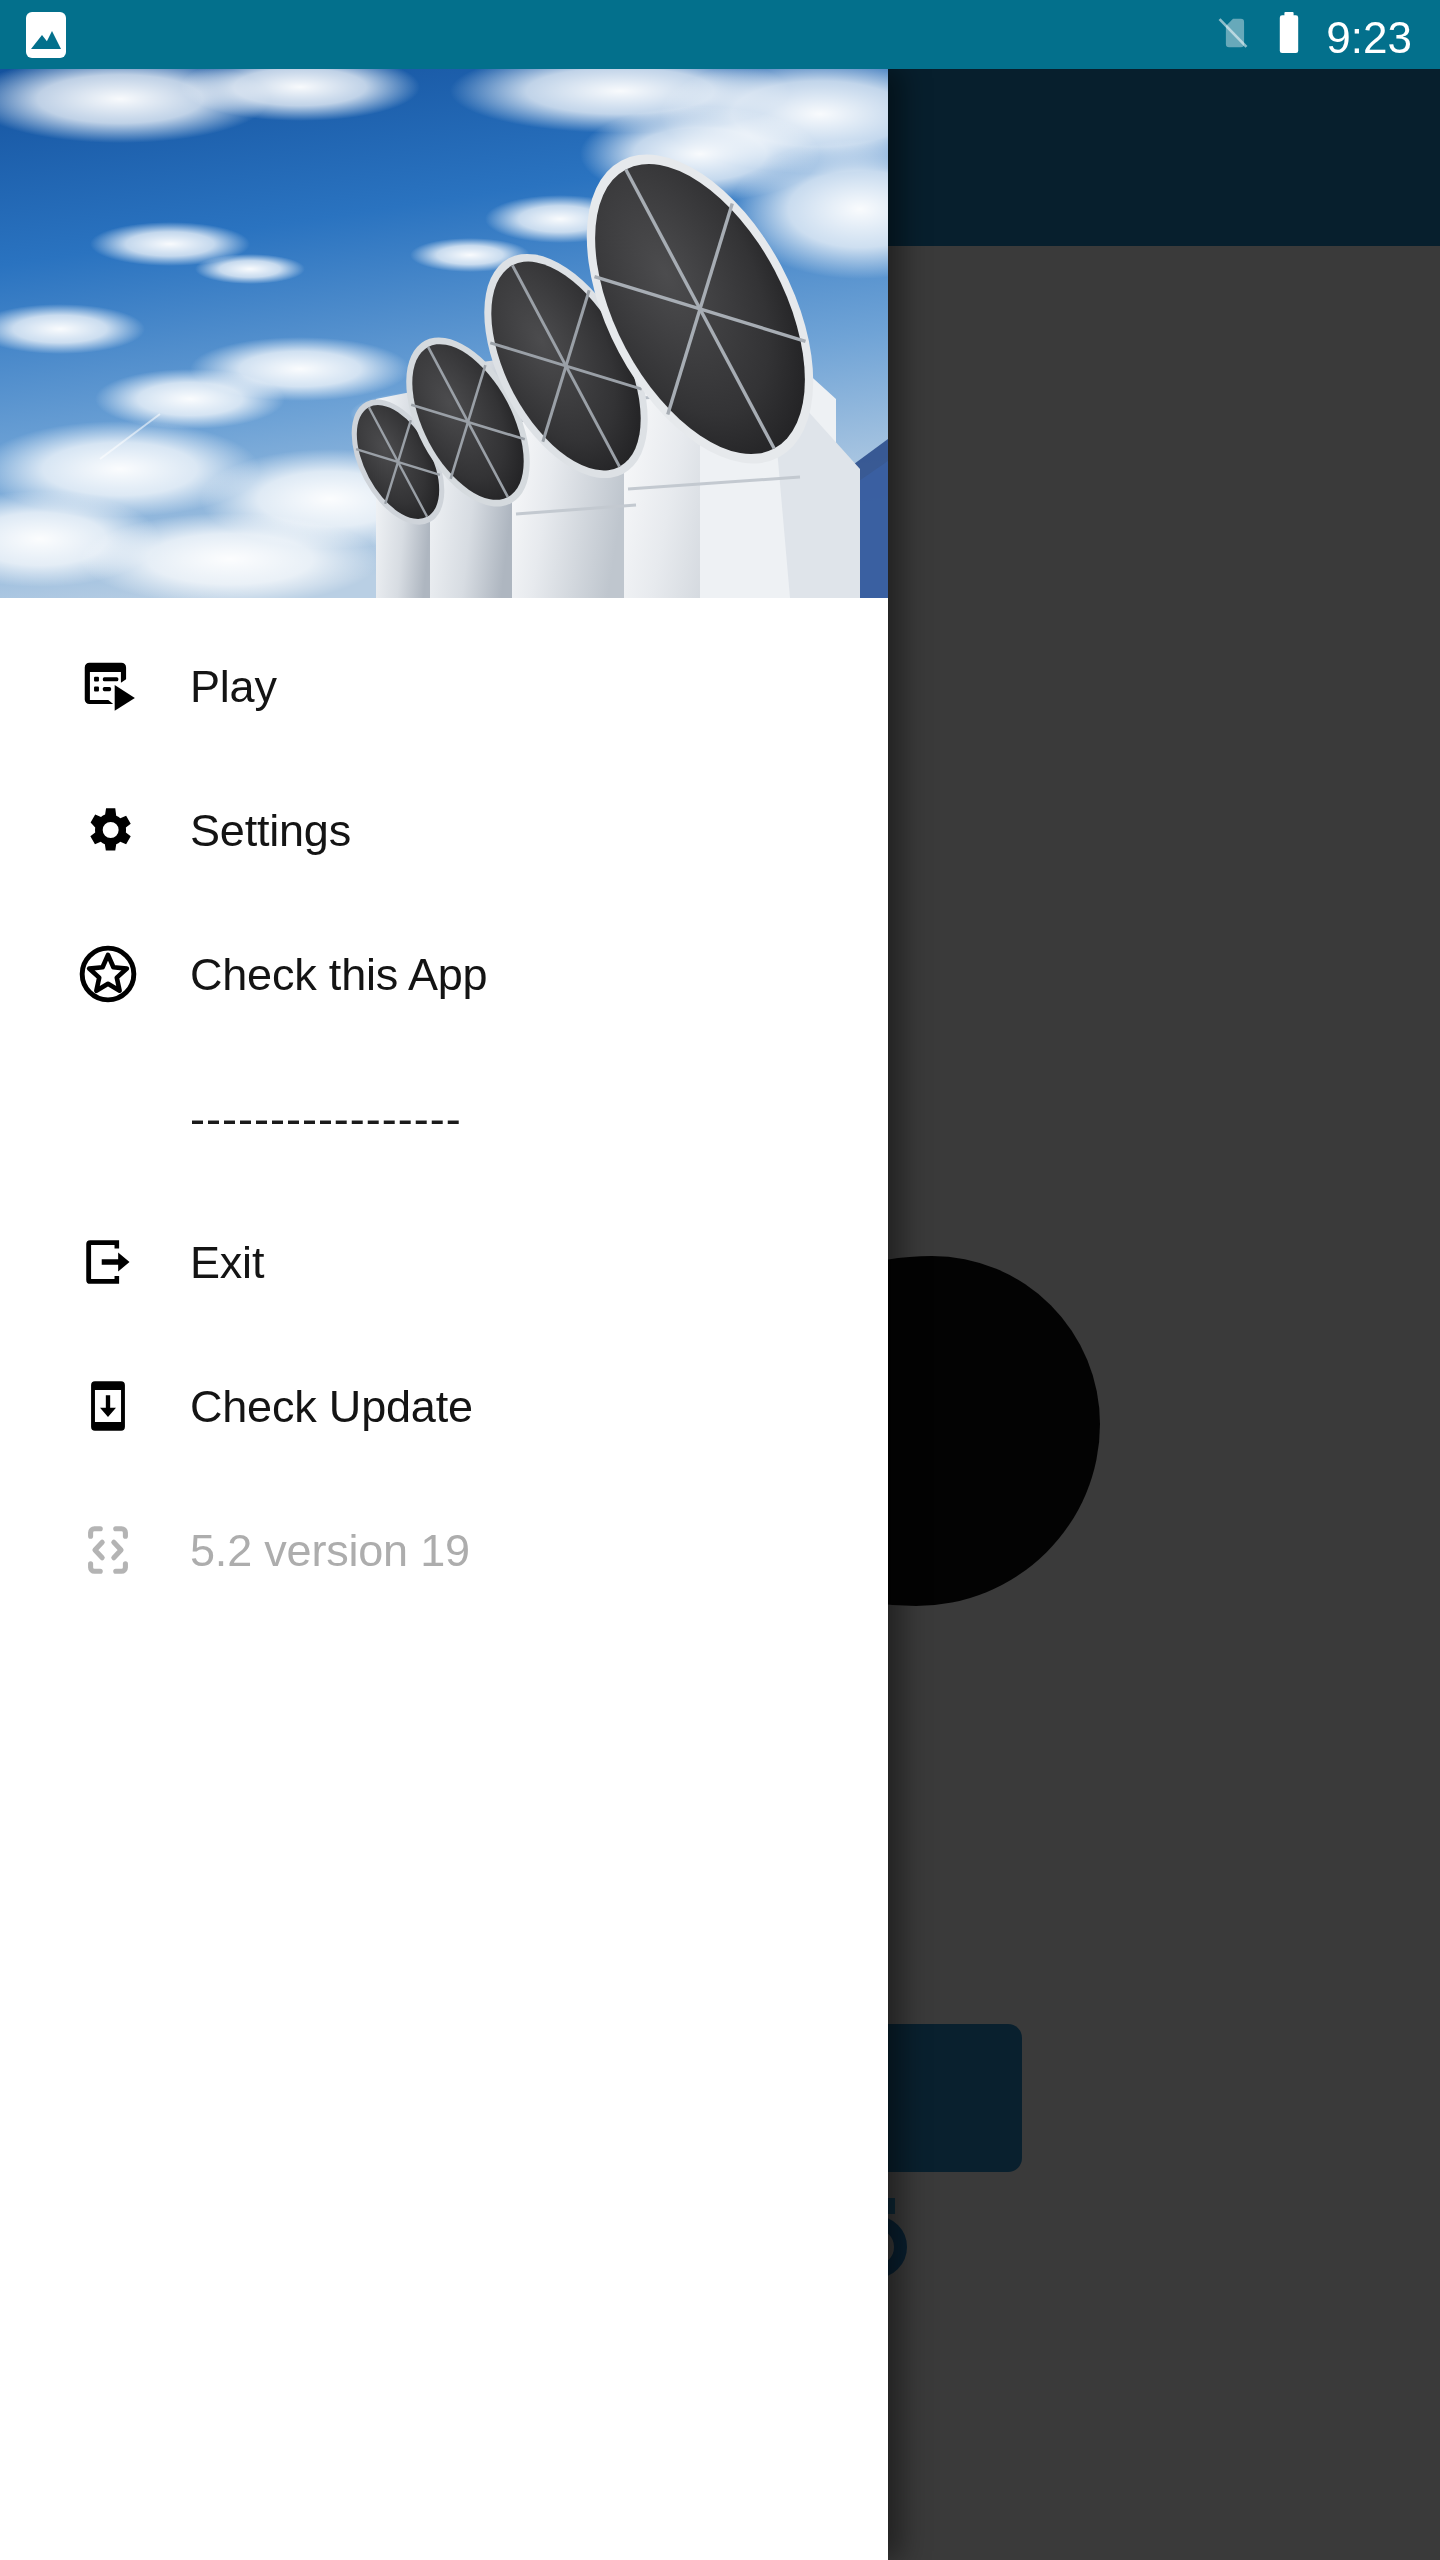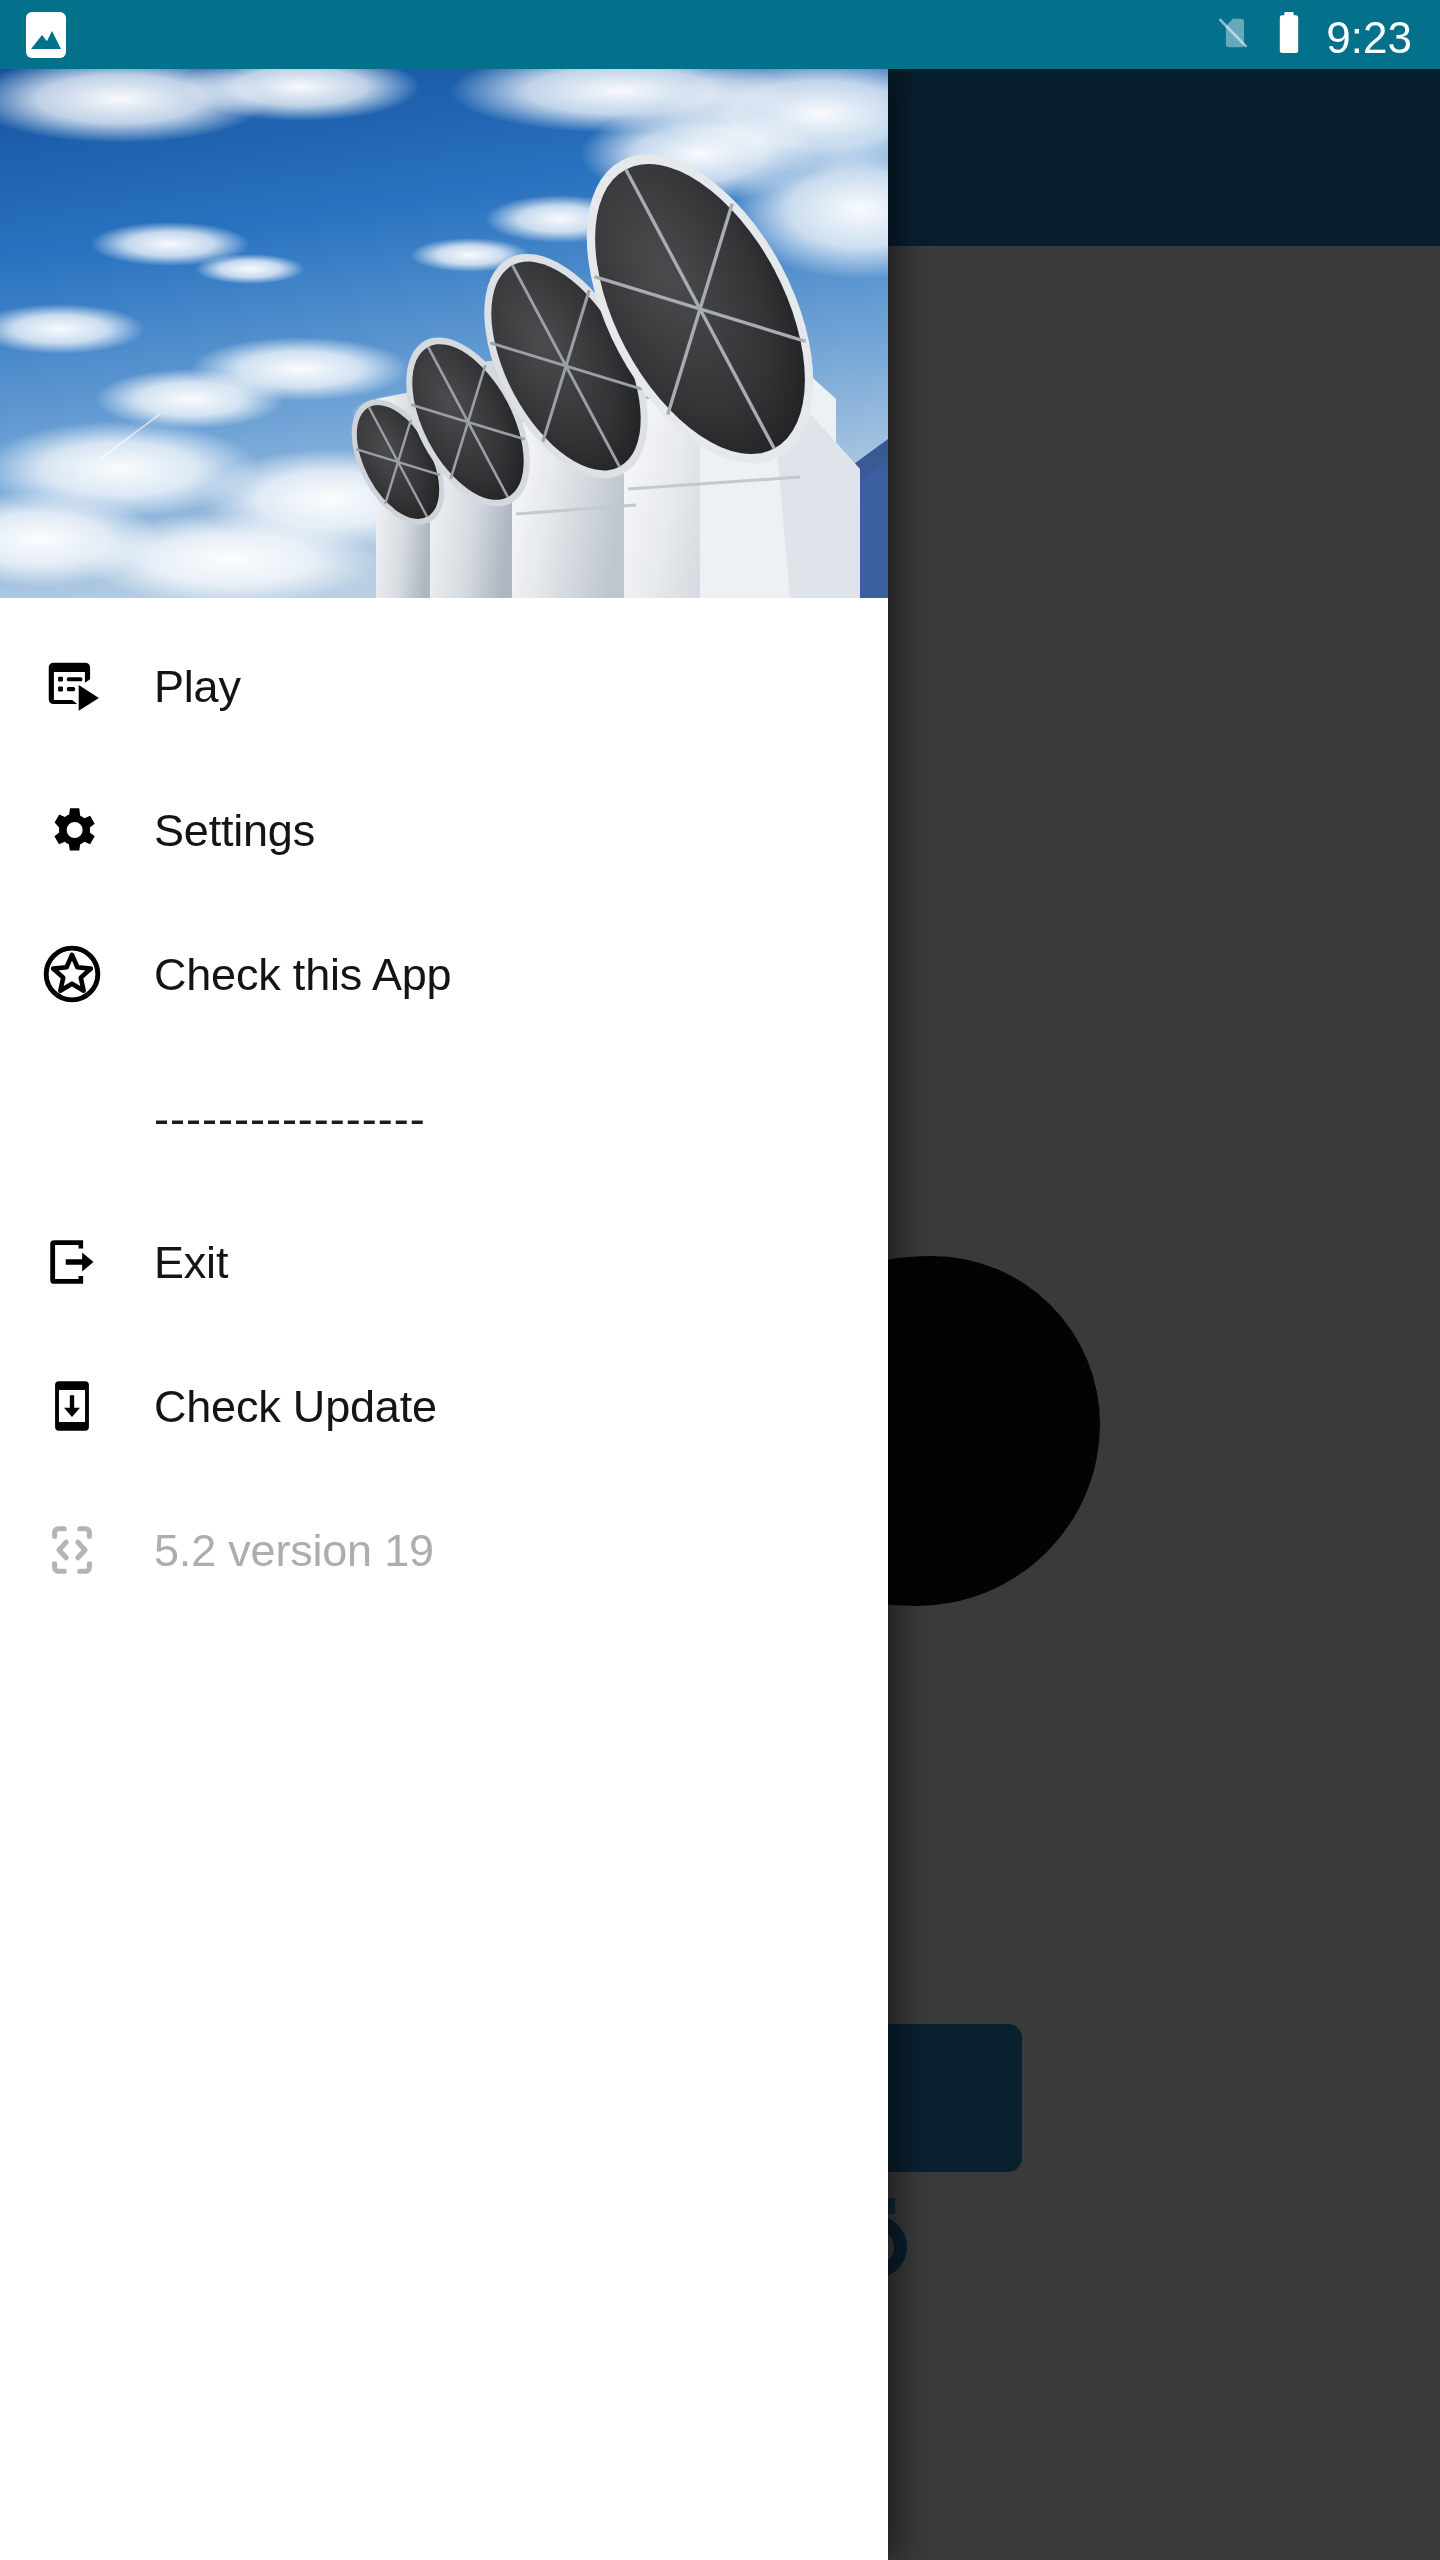--- a/index.html
+++ b/index.html
@@ -181,20 +181,21 @@
   }
   #drawer-header svg {
     display: block;
     width: 888px;
     height: 529px;
   }
 
   
   #drawer-menu {
     padding-top: 16px;
+    padding-left: 36px;
   }
   .menu-row {
     display: flex;
     align-items: center;
     height: 144px;
     padding-left: 36px;
     box-sizing: border-box;
     cursor: pointer;
   }
   .menu-icon {

